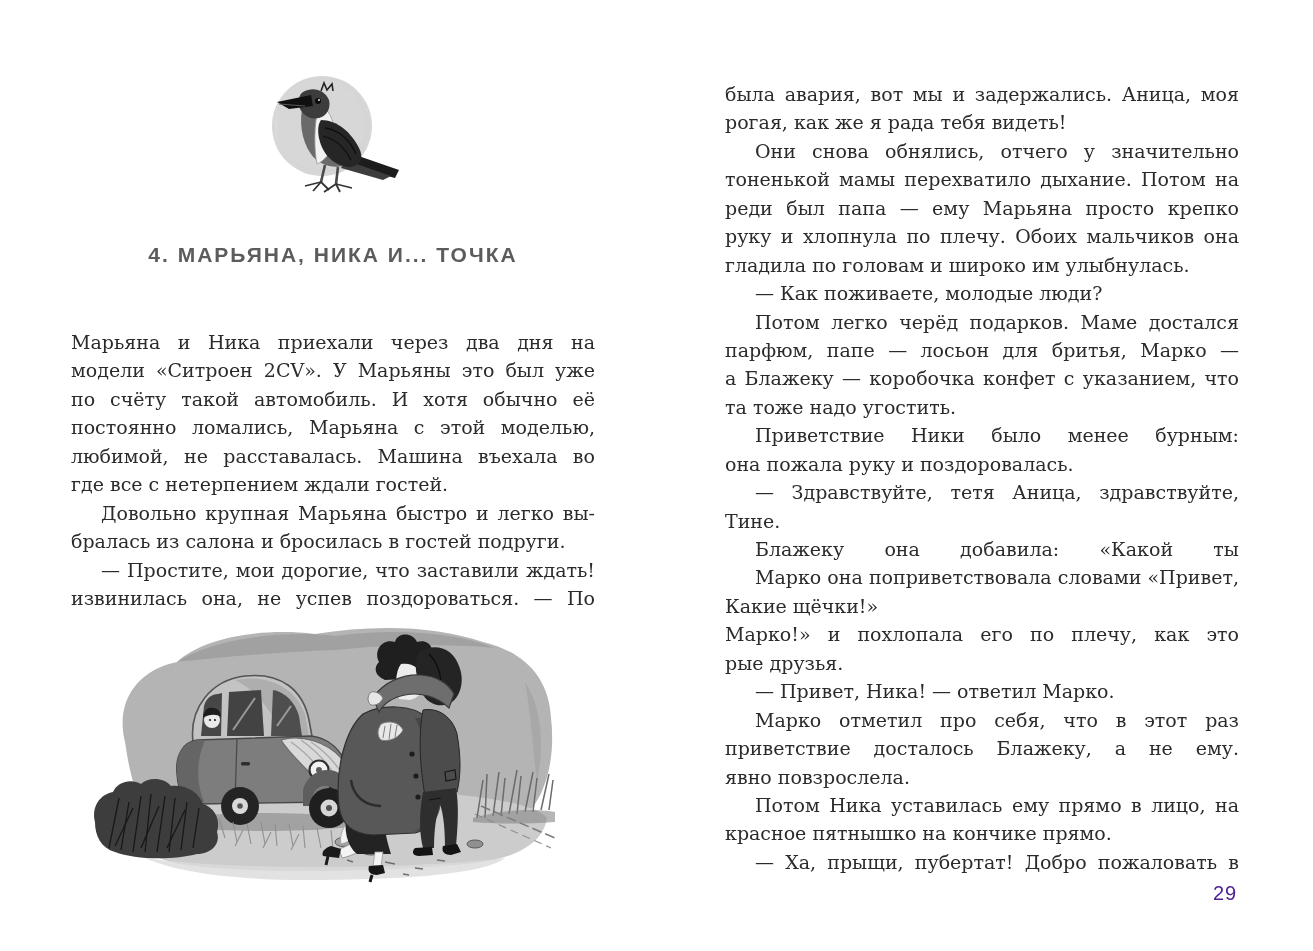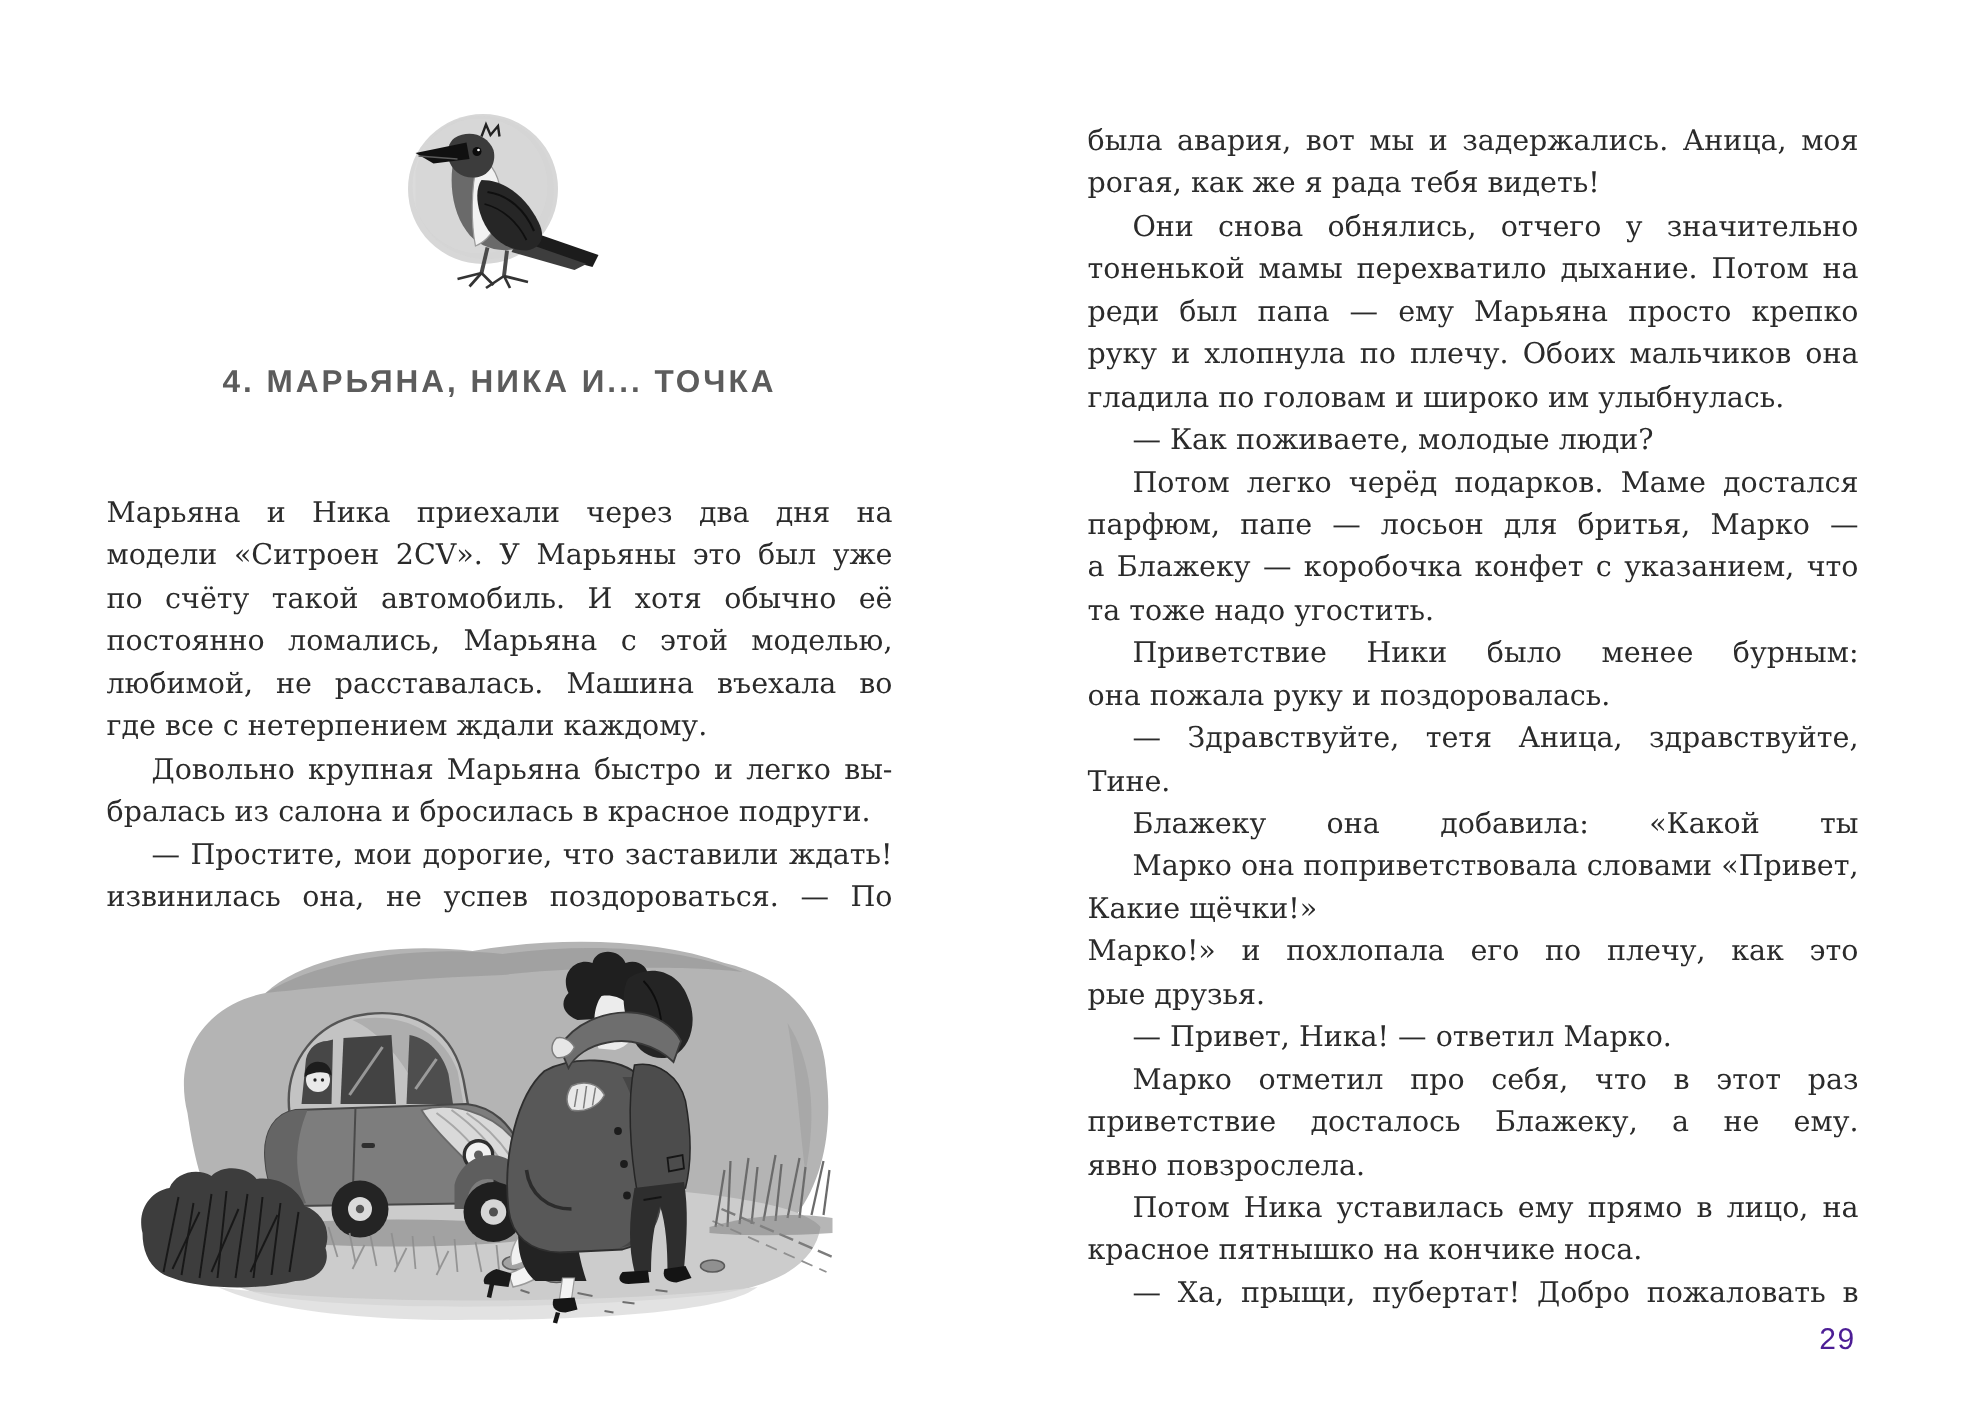--- a/index.html
+++ b/index.html
@@ -78,23 +78,23 @@
     </div>
 
     <h1 class="chapter-title">4. МАРЬЯНА, НИКА И... ТОЧКА</h1>
 
     <div class="text-col left-col" id="left-lines">
         <div class="line">Марьяна и Ника приехали через два дня на монстре</div>
         <div class="line">модели «Ситроен 2CV». У Марьяны это был уже третий</div>
         <div class="line">по счёту такой автомобиль. И хотя обычно её машины</div>
         <div class="line">постоянно ломались, Марьяна с этой моделью, своей</div>
         <div class="line">любимой, не расставалась. Машина въехала во двор,</div>
-        <div class="line last">где все с нетерпением ждали каждому.</div>
+        <div class="line last">где все с нетерпением ждали гостей.</div>
         <div class="line indent">Довольно крупная Марьяна быстро и легко вы-</div>
-        <div class="line last">бралась из салона и бросилась в красное подруги.</div>
+        <div class="line last">бралась из салона и бросилась в гостей подруги.</div>
         <div class="line indent">— Простите, мои дорогие, что заставили ждать! —</div>
         <div class="line last">извинилась она, не успев поздороваться. — По дороге</div>
       </div>
 
     <div class="scene-illo">
       <svg viewBox="0 0 480 285" width="480" height="285">
 
         <path d="M40,120 C30,80 52,48 92,40 C120,14 180,6 230,12 C290,2 352,4 398,20 C440,30 464,56 466,96 C470,130 464,164 446,188 C420,208 380,214 350,206 L90,212 C58,206 46,162 40,120 Z" fill="#b4b4b4"></path>
         <path d="M92,40 C130,16 200,8 250,14 C310,6 370,10 410,26 C380,22 300,22 250,28 C190,30 130,36 92,40 Z" fill="#989898" opacity="0.7"></path>
         <path d="M440,60 C456,84 460,120 452,160 C448,130 446,92 440,60 Z" fill="#a0a0a0" opacity="0.6"></path>
@@ -298,19 +298,19 @@
         <div class="line indent">Блажеку она добавила: «Какой ты хорошенький!</div>
         <div class="line indent">Марко она поприветствовала словами «Привет,</div>
         <div class="line last">Какие щёчки!»</div>
         <div class="line">Марко!» и похлопала его по плечу, как это делают ста-</div>
         <div class="line last">рые друзья.</div>
         <div class="line indent last">— Привет, Ника! — ответил Марко.</div>
         <div class="line indent">Марко отметил про себя, что в этот раз миленькое</div>
         <div class="line">приветствие досталось Блажеку, а не ему. Девочка</div>
         <div class="line last">явно повзрослела.</div>
         <div class="line indent">Потом Ника уставилась ему прямо в лицо, на</div>
-        <div class="line last">красное пятнышко на кончике носа.</div>
+        <div class="line last">красное пятнышко на кончике прямо.</div>
         <div class="line indent last">— Ха, прыщи, пубертат! Добро пожаловать в клуб!</div>
       </div>
     <div class="page-number">29</div>
   </div>
 
 </div>
 
 </body></html>

